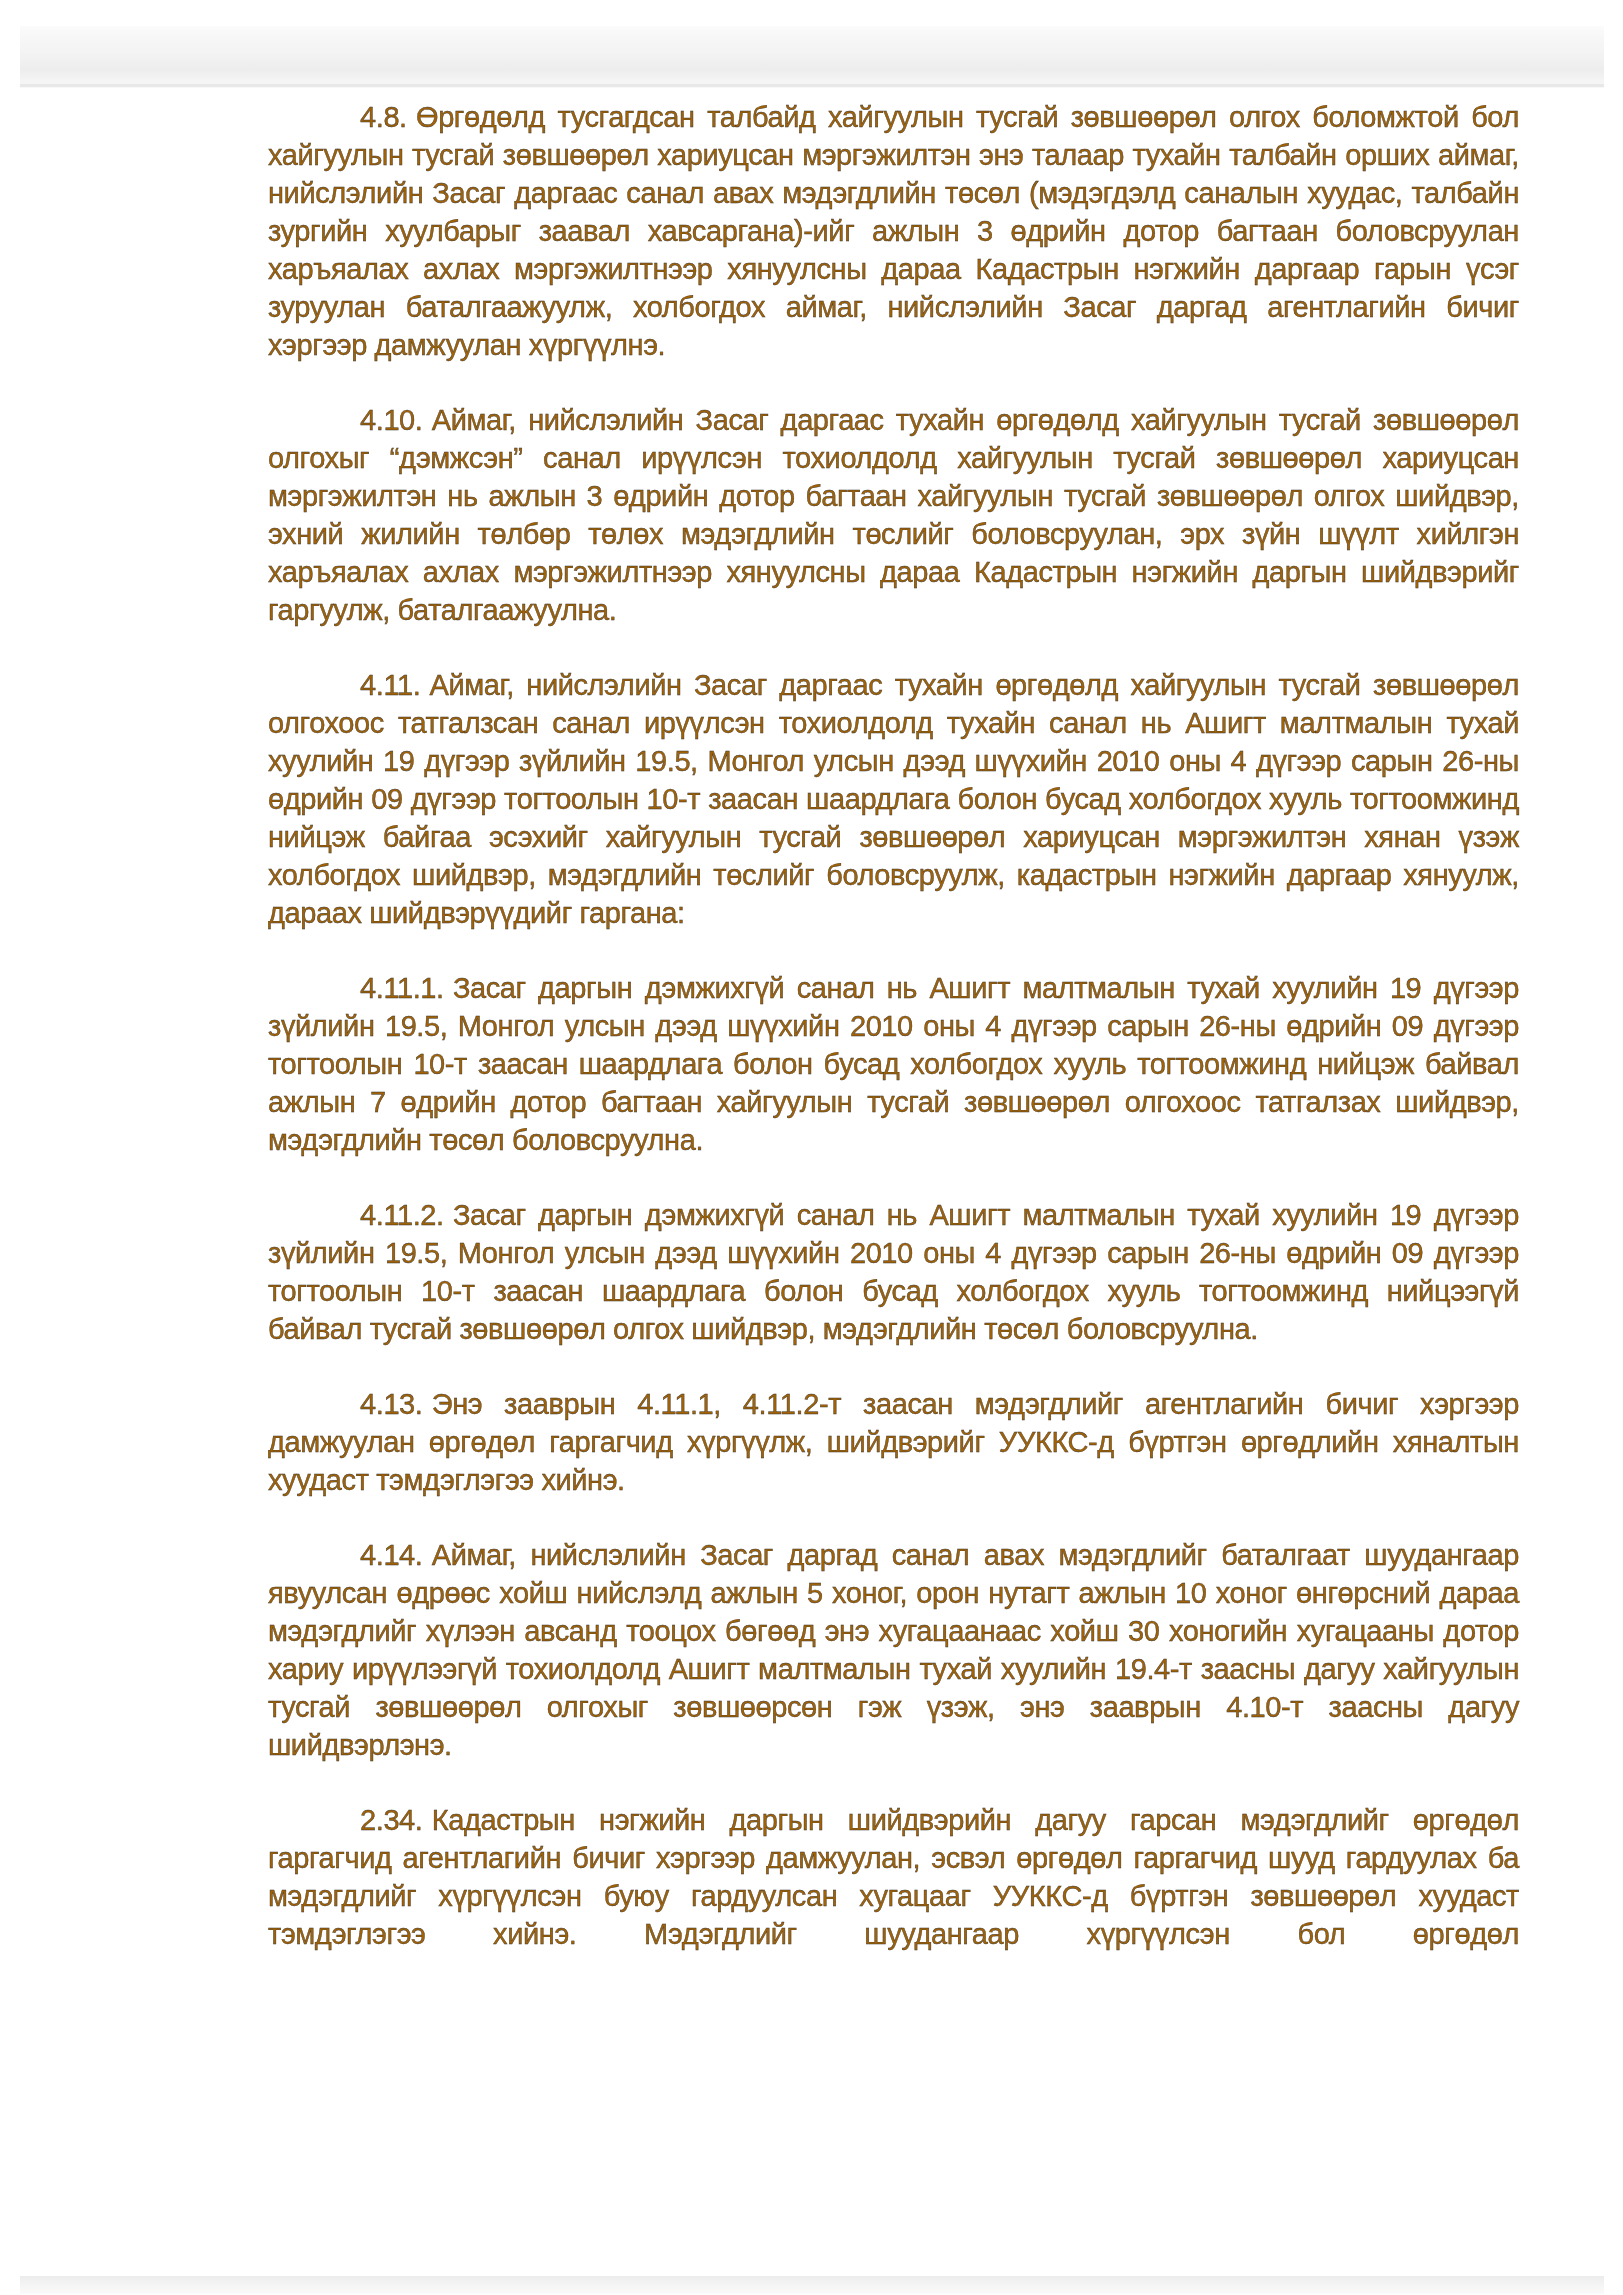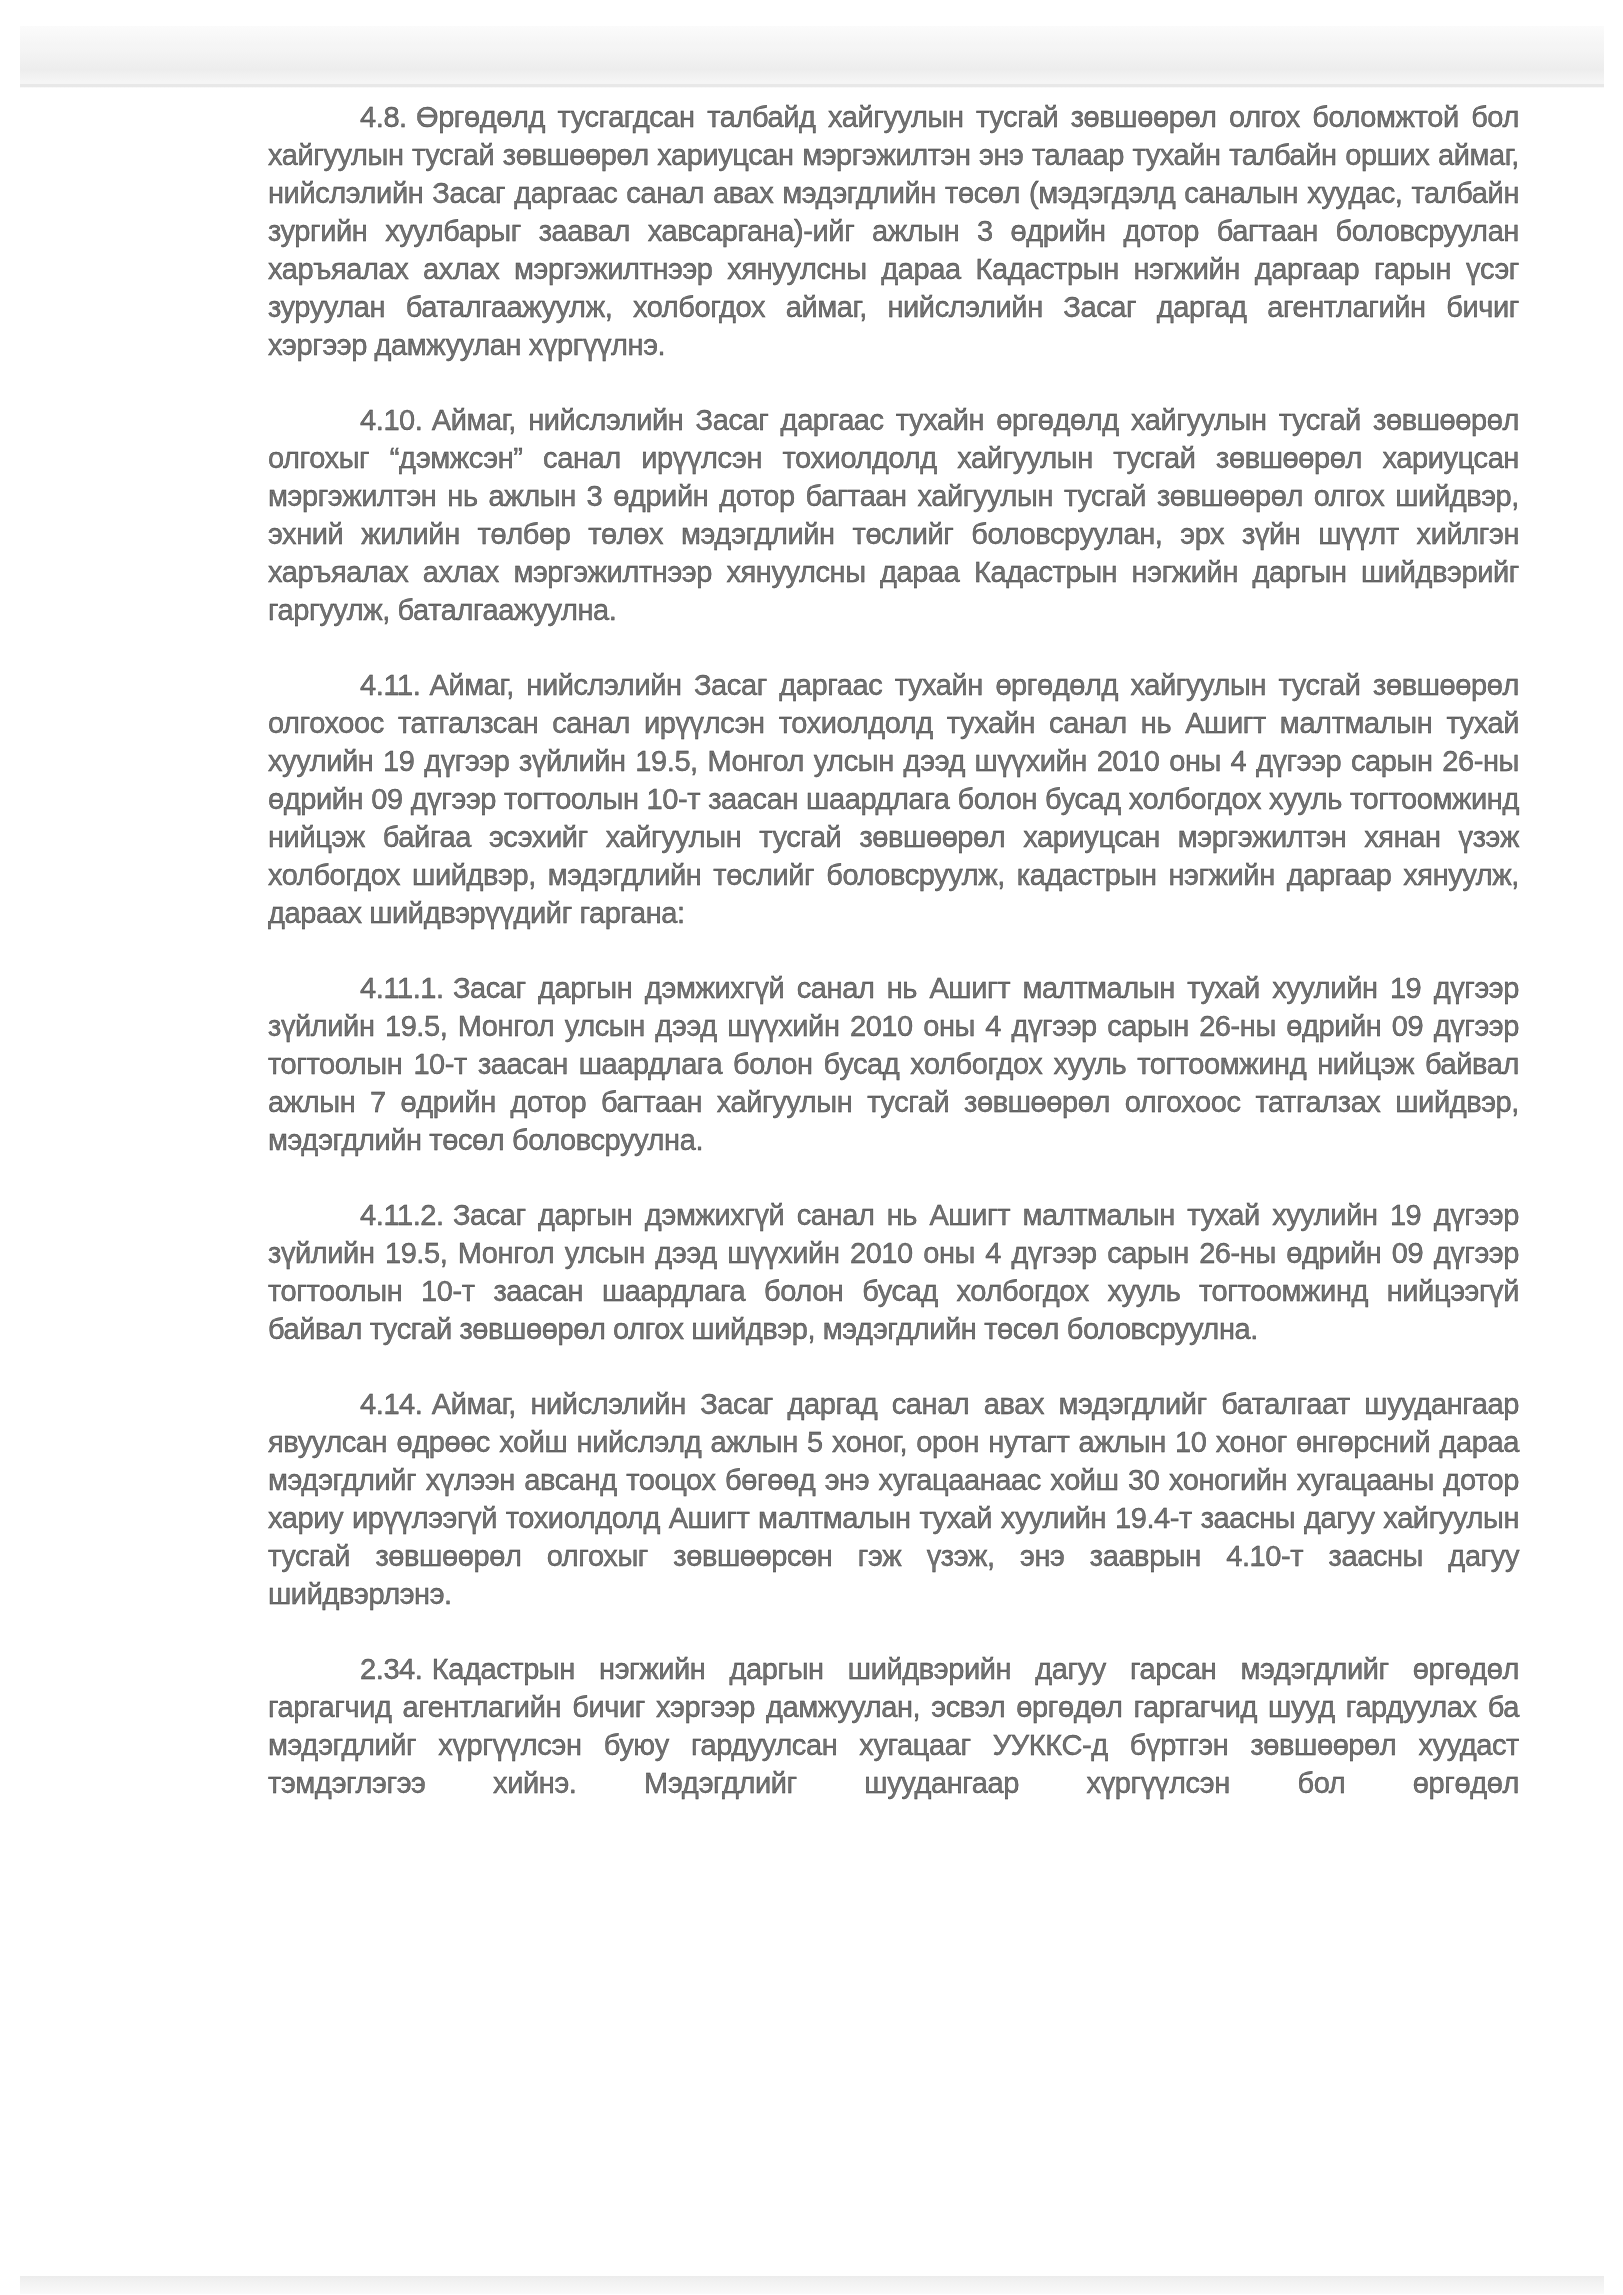--- a/index.html
+++ b/index.html
@@ -38,21 +38,21 @@
     background: linear-gradient(to bottom, #ececec 0%, #f3f3f3 40%, #fafafa 100%);
   }
   .page {
     position: absolute;
     left: 268px;
     top: 98px;
     width: 1251px;
     font-family: "Liberation Sans", sans-serif;
     font-size: 29px;
     line-height: 38px;
-    color: #737373;
+    color: #a16207;
     font-weight: normal;
     letter-spacing: -0.4px;
     font-stretch: condensed;
   }
   .para {
     text-align: justify;
     text-align-last: left;
     text-indent: 92px;
     margin: 0 0 37px 0;
     -webkit-text-stroke: 0.4px #363636;
@@ -67,18 +67,19 @@
 <div class="scan-band-top">
     <div class="line"></div>
   </div>
 
 <div class="page">
   <p class="para"><span class="num">4.8.</span><span>Өргөдөлд тусгагдсан талбайд хайгуулын тусгай зөвшөөрөл олгох боломжтой бол  хайгуулын тусгай зөвшөөрөл  хариуцсан мэргэжилтэн энэ талаар тухайн талбайн орших аймаг, нийслэлийн Засаг даргаас санал авах мэдэгдлийн төсөл (мэдэгдэлд саналын хуудас, талбайн зургийн хуулбарыг заавал хавсаргана)-ийг ажлын 3 өдрийн дотор багтаан боловсруулан  харъяалах ахлах мэргэжилтнээр хянуулсны дараа Кадастрын нэгжийн даргаар гарын үсэг зуруулан баталгаажуулж, холбогдох аймаг, нийслэлийн Засаг даргад агентлагийн бичиг хэргээр дамжуулан хүргүүлнэ.</span></p>
   <p class="para"><span class="num">4.10.</span><span>Аймаг, нийслэлийн Засаг даргаас тухайн өргөдөлд хайгуулын тусгай зөвшөөрөл олгохыг “дэмжсэн” санал ирүүлсэн тохиолдолд хайгуулын тусгай зөвшөөрөл  хариуцсан мэргэжилтэн нь ажлын 3 өдрийн дотор багтаан хайгуулын тусгай зөвшөөрөл олгох шийдвэр, эхний жилийн төлбөр төлөх мэдэгдлийн төслийг боловсруулан, эрх зүйн шүүлт хийлгэн харъяалах ахлах мэргэжилтнээр хянуулсны дараа Кадастрын нэгжийн даргын шийдвэрийг  гаргуулж, баталгаажуулна.</span></p>
   <p class="para"><span class="num">4.11.</span><span>Аймаг, нийслэлийн Засаг даргаас тухайн өргөдөлд хайгуулын тусгай зөвшөөрөл олгохоос татгалзсан санал ирүүлсэн тохиолдолд тухайн санал нь Ашигт малтмалын тухай хуулийн 19 дүгээр зүйлийн 19.5, Монгол улсын дээд шүүхийн 2010 оны 4 дүгээр сарын 26-ны өдрийн 09  дүгээр тогтоолын 10-т  заасан шаардлага болон бусад холбогдох хууль тогтоомжинд нийцэж байгаа эсэхийг хайгуулын тусгай зөвшөөрөл  хариуцсан мэргэжилтэн хянан үзэж холбогдох шийдвэр, мэдэгдлийн төслийг боловсруулж, кадастрын нэгжийн даргаар хянуулж, дараах шийдвэрүүдийг гаргана:</span></p>
   <p class="para"><span class="num">4.11.1.</span><span>Засаг даргын дэмжихгүй санал нь Ашигт малтмалын тухай хуулийн 19 дүгээр зүйлийн 19.5, Монгол улсын дээд шүүхийн 2010 оны 4 дүгээр сарын 26-ны өдрийн 09  дүгээр тогтоолын 10-т  заасан шаардлага болон бусад холбогдох хууль тогтоомжинд нийцэж байвал ажлын 7 өдрийн дотор багтаан хайгуулын тусгай зөвшөөрөл олгохоос татгалзах шийдвэр, мэдэгдлийн төсөл боловсруулна.</span></p>
   <p class="para"><span class="num">4.11.2.</span><span>Засаг даргын дэмжихгүй санал нь Ашигт малтмалын тухай хуулийн 19 дүгээр зүйлийн 19.5, Монгол улсын дээд шүүхийн 2010 оны 4 дүгээр сарын 26-ны өдрийн 09 дүгээр тогтоолын 10-т заасан шаардлага болон бусад холбогдох хууль тогтоомжинд нийцээгүй байвал тусгай зөвшөөрөл олгох шийдвэр, мэдэгдлийн төсөл боловсруулна.</span></p>
+  <p class="para"><span class="num">4.13.</span><span>Энэ зааврын 4.11.1, 4.11.2-т заасан  мэдэгдлийг агентлагийн бичиг хэргээр дамжуулан өргөдөл гаргагчид хүргүүлж, шийдвэрийг УУККС-д бүртгэн өргөдлийн хяналтын хуудаст тэмдэглэгээ хийнэ.</span></p>
   <p class="para"><span class="num">4.14.</span><span>Аймаг, нийслэлийн Засаг даргад санал авах мэдэгдлийг баталгаат шуудангаар явуулсан өдрөөс хойш нийслэлд ажлын 5 хоног, орон нутагт ажлын 10 хоног өнгөрсний дараа мэдэгдлийг хүлээн авсанд тооцох бөгөөд энэ хугацаанаас хойш 30 хоногийн хугацааны дотор хариу ирүүлээгүй тохиолдолд Ашигт малтмалын тухай хуулийн 19.4-т заасны дагуу хайгуулын тусгай зөвшөөрөл олгохыг зөвшөөрсөн гэж үзэж, энэ зааврын 4.10-т заасны дагуу шийдвэрлэнэ.</span></p>
   <p class="para" style="text-align-last: justify;"><span class="num">2.34.</span><span>Кадастрын нэгжийн даргын шийдвэрийн дагуу гарсан мэдэгдлийг өргөдөл гаргагчид агентлагийн бичиг хэргээр дамжуулан, эсвэл өргөдөл гаргагчид шууд гардуулах ба мэдэгдлийг хүргүүлсэн буюу гардуулсан хугацааг УУККС-д бүртгэн зөвшөөрөл хуудаст тэмдэглэгээ хийнэ. Мэдэгдлийг шуудангаар хүргүүлсэн бол өргөдөл</span></p>
 </div>
 
 <div class="scan-band-bottom"></div>
 
 
 </body></html>

